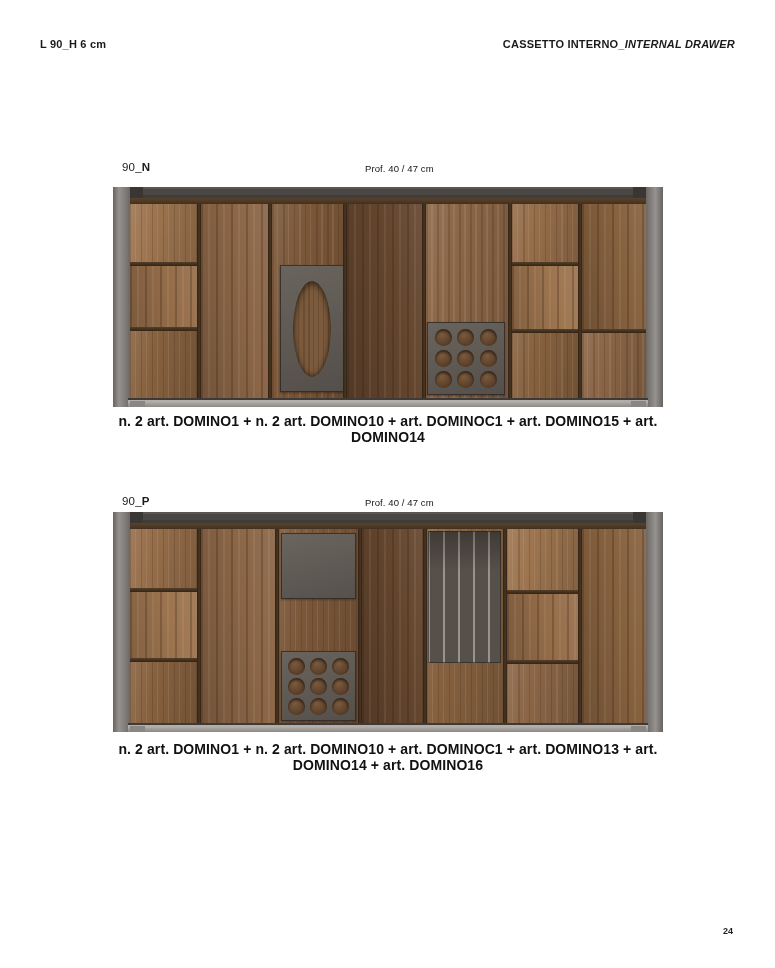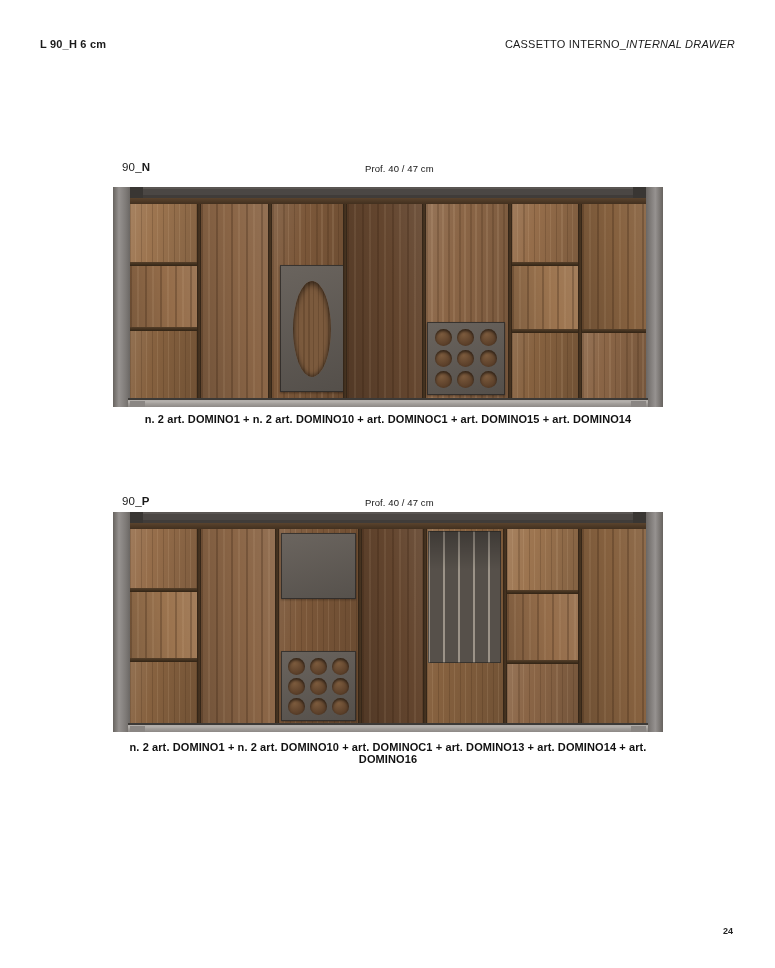--- a/index.html
+++ b/index.html
@@ -1,26 +1,26 @@
 <!DOCTYPE html>
 <html><head>
 <meta charset="utf-8">
 <style>
   html,body{margin:0;padding:0;background:#ffffff;}
   .page{position:relative;width:775px;height:968px;background:#ffffff;overflow:hidden;
         font-family:"Liberation Sans",sans-serif;color:#1a1a1a;}
 
   
   .hdr-left{position:absolute;left:40px;top:38px;font-size:11px;font-weight:700;letter-spacing:.2px;}
-  .hdr-right{position:absolute;right:40px;top:38px;font-size:11px;font-weight:400;letter-spacing:.2px;text-align:center;margin-left:32px;}
+  .hdr-right{position:absolute;right:40px;top:38px;font-size:11px;font-weight:700;letter-spacing:.2px;text-align:center;margin-left:32px;}
   .hdr-right .it{font-style:italic;}
   .fig-label{position:absolute;font-size:11.5px;font-weight:400;letter-spacing:.2px;}
   .fig-label b{font-weight:700;}
   .fig-prof{position:absolute;font-size:9.5px;font-weight:400;letter-spacing:.1px;color:#141414;}
-  .caption{position:absolute;left:113px;width:550px;text-align:center;font-size:11px;font-weight:700;
+  .caption{position:absolute;left:113px;width:550px;text-align:center;font-size:14px;font-weight:700;
            letter-spacing:.1px;color:#111;}
   .page-num{position:absolute;right:42px;top:926px;font-size:9px;font-weight:700;color:#222;}
 
   
   .drawer{position:absolute;width:550px;height:220px;background:#8a6546;}
   .f-side{position:absolute;top:0;width:17px;height:220px;
           background:linear-gradient(90deg,#67635f 0,#969290 35%,#7e7a77 75%,#6b6764 100%);}
   .f-side.l{left:0;}
   .f-side.r{right:0;background:linear-gradient(90deg,#6b6764 0,#969290 55%,#67635f 100%);}
   .f-top{position:absolute;left:15px;right:15px;top:0;height:11px;

